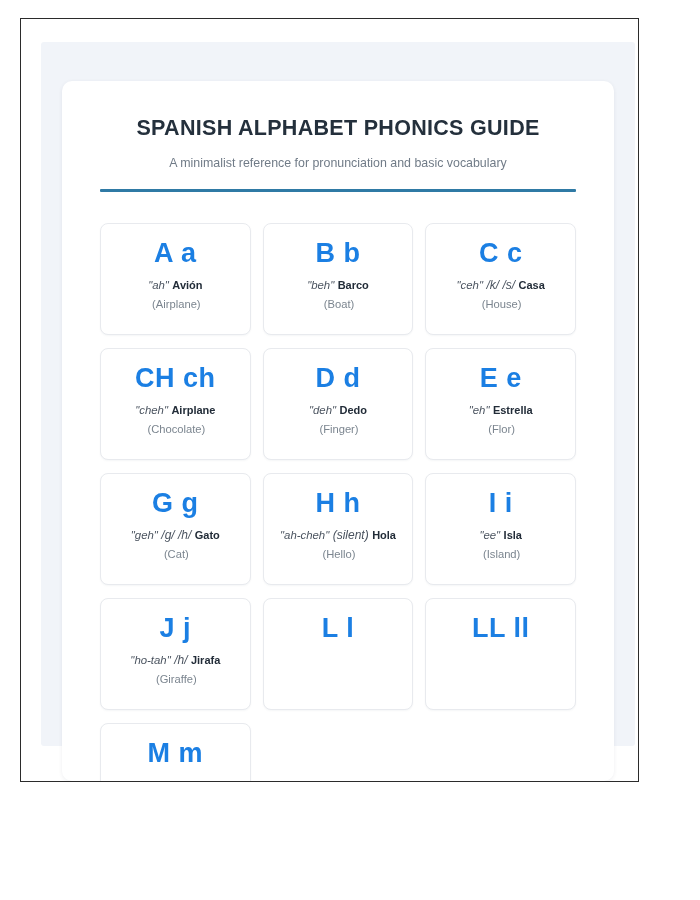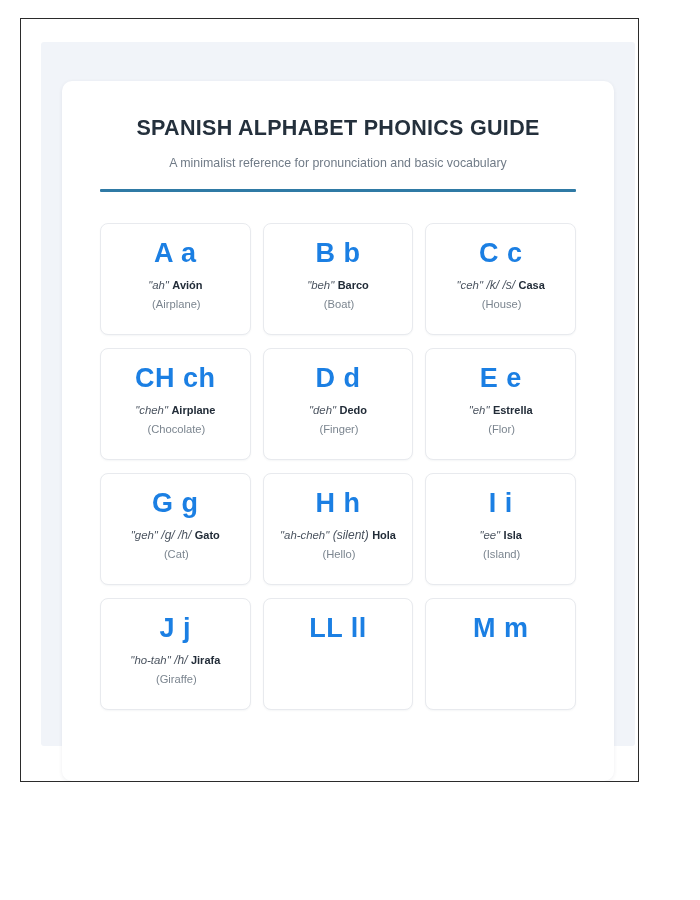--- a/index.html
+++ b/index.html
@@ -194,20 +194,23 @@
           <div class="letter-glyphs">I i</div>
           <p class="letter-detail"><span class="phon">"ee"</span> <span class="word">Isla</span></p>
           <p class="translation">(Island)</p>
         </div>
         <div class="letter-card">
           <div class="letter-glyphs">J j</div>
           <p class="letter-detail"><span class="phon">"ho-tah"</span> <span class="ipa">/h/</span> <span class="word">Jirafa</span></p>
           <p class="translation">(Giraffe)</p>
         </div>
         <div class="letter-card">
+          <div class="letter-glyphs">L l</div>
+        </div>
+        <div class="letter-card">
           <div class="letter-glyphs">LL ll</div>
         </div>
         <div class="letter-card">
           <div class="letter-glyphs">M m</div>
         </div>
       </div>
 
   </div>
 </div>
 

